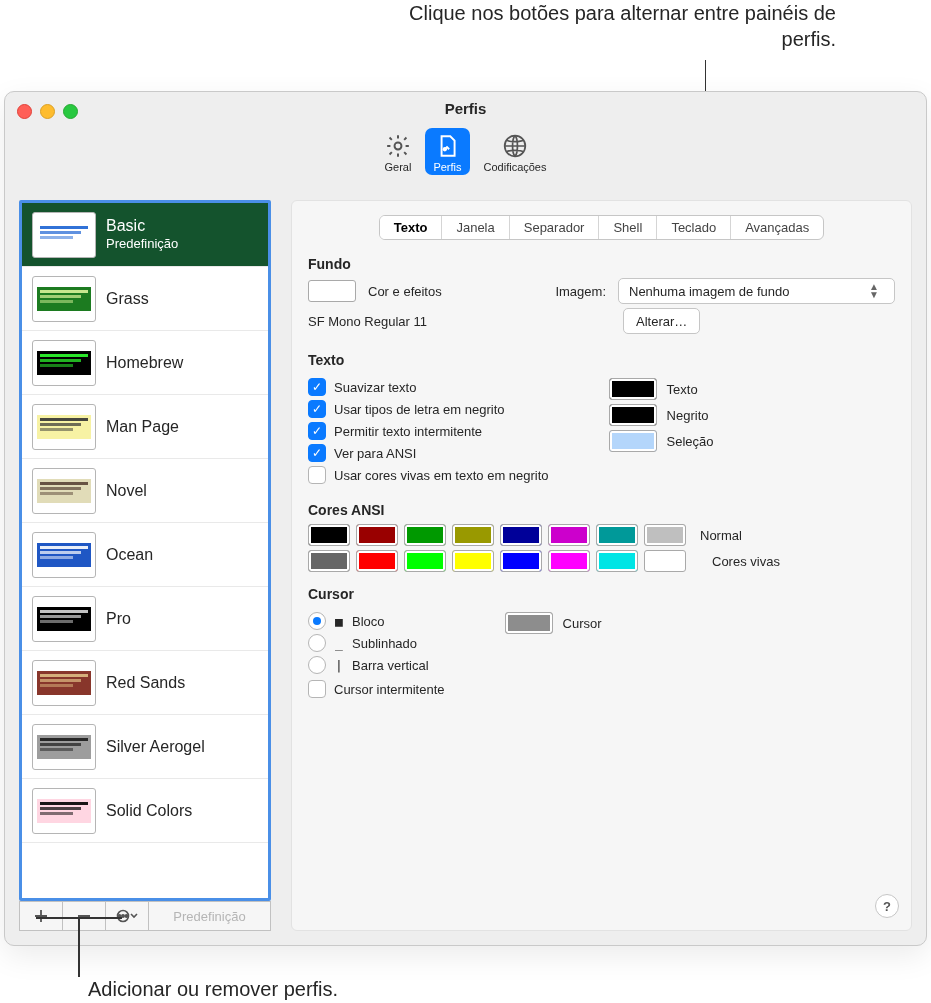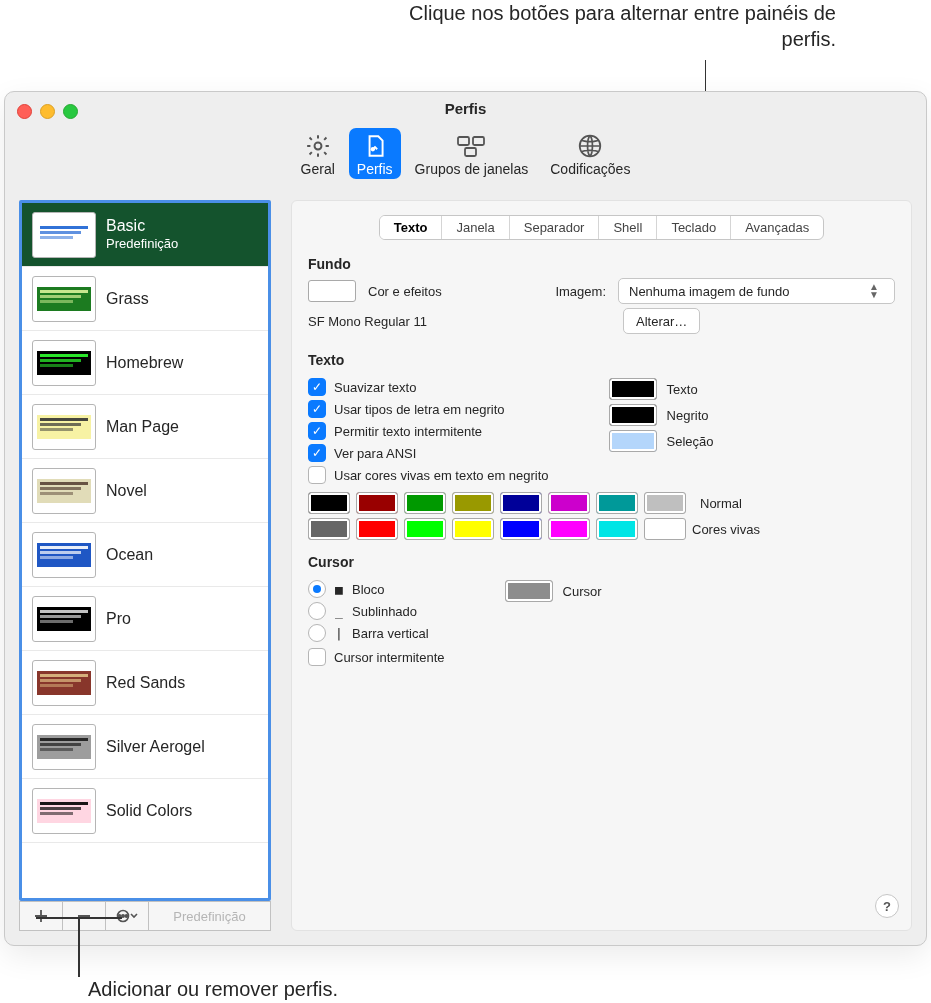--- a/index.html
+++ b/index.html
@@ -90,21 +90,21 @@
   background:#0a7aff;
   color:#fff;
 }
 .tool-item .ticon {
   height:28px;
   display:flex;
   align-items:center;
   justify-content:center;
 }
 .tool-label {
-  font-size:14px;
+  font-size:11px;
   margin-top:1px;
 }
 .content {
   display:flex;
   position:absolute;
   top:108px;
   left:14px;
   right:14px;
   bottom:14px;
   gap:20px;
@@ -319,30 +319,20 @@
         <svg width="26" height="26" viewBox="0 0 24 24" fill="none" stroke="#fff" stroke-width="1.8">
             <path d="M7 3h8l4 4v14H7z"></path>
             <circle cx="10" cy="15" r="2" fill="#fff" stroke="none"></circle>
             <path d="M10 15l2-2 2 2" stroke="#fff"></path>
           </svg>
       </div>
       <div class="tool-label">Perfis</div>
     </div>
     <div class="tool-item">
       <div class="ticon">
-        <svg width="30" height="26" viewBox="0 0 30 24" fill="none" stroke="#555" stroke-width="1.8">
-            <rect x="2" y="3" width="11" height="8" rx="1.5"></rect>
-            <rect x="17" y="3" width="11" height="8" rx="1.5"></rect>
-            <rect x="9" y="14" width="11" height="8" rx="1.5"></rect>
-          </svg>
-      </div>
-      <div class="tool-label">Grupos de janelas</div>
-    </div>
-    <div class="tool-item">
-      <div class="ticon">
         <svg width="26" height="26" viewBox="0 0 24 24" fill="none" stroke="#555" stroke-width="1.6">
             <circle cx="12" cy="12" r="9.5"></circle>
             <path d="M2.5 12h19M12 2.5c3 3 3 16 0 19M12 2.5c-3 3-3 16 0 19M4 6.5c3 2 13 2 16 0M4 17.5c3-2 13-2 16 0"></path>
           </svg>
       </div>
       <div class="tool-label">Codificações</div>
     </div>
   </div>
 
   <div class="content">
@@ -561,20 +551,21 @@
               <div class="swatch" style="background: rgb(0, 0, 0);"></div>
               <span>Negrito</span>
             </div>
             <div class="colorlabel">
               <div class="swatch" style="background: rgb(180, 214, 251);"></div>
               <span>Seleção</span>
             </div>
           </div>
       </div>
 
+      <div class="sec-title" style="margin-top:14px;">Cores ANSI</div>
       <div id="ansirows">
           <div class="ansirow">
             <div class="ansibox" style="background: rgb(0, 0, 0);"></div>
             <div class="ansibox" style="background: rgb(153, 0, 0);"></div>
             <div class="ansibox" style="background: rgb(0, 153, 0);"></div>
             <div class="ansibox" style="background: rgb(153, 153, 0);"></div>
             <div class="ansibox" style="background: rgb(0, 0, 153);"></div>
             <div class="ansibox" style="background: rgb(204, 0, 204);"></div>
             <div class="ansibox" style="background: rgb(0, 153, 153);"></div>
             <div class="ansibox" style="background: rgb(191, 191, 191);"></div>
@@ -582,21 +573,21 @@
           </div>
           <div class="ansirow">
             <div class="ansibox" style="background: rgb(102, 102, 102);"></div>
             <div class="ansibox" style="background: rgb(255, 0, 0);"></div>
             <div class="ansibox" style="background: rgb(0, 255, 0);"></div>
             <div class="ansibox" style="background: rgb(255, 255, 0);"></div>
             <div class="ansibox" style="background: rgb(0, 0, 255);"></div>
             <div class="ansibox" style="background: rgb(255, 0, 255);"></div>
             <div class="ansibox" style="background: rgb(0, 229, 229);"></div>
             <div class="ansibox" style="background: rgb(255, 255, 255);"></div>
-            <span style="margin-left: 0;">Cores vivas</span>
+            <span style="margin-left: 20px;">Cores vivas</span>
           </div>
         </div>
 
       <div class="sec-title" style="margin-top:14px;">Cursor</div>
       <div class="twocol">
         <div id="cursorcol">
             <div class="radio">
               <div class="rdot on"></div>
               <span class="cursor-glyph">■</span>
               <span>Bloco</span>

